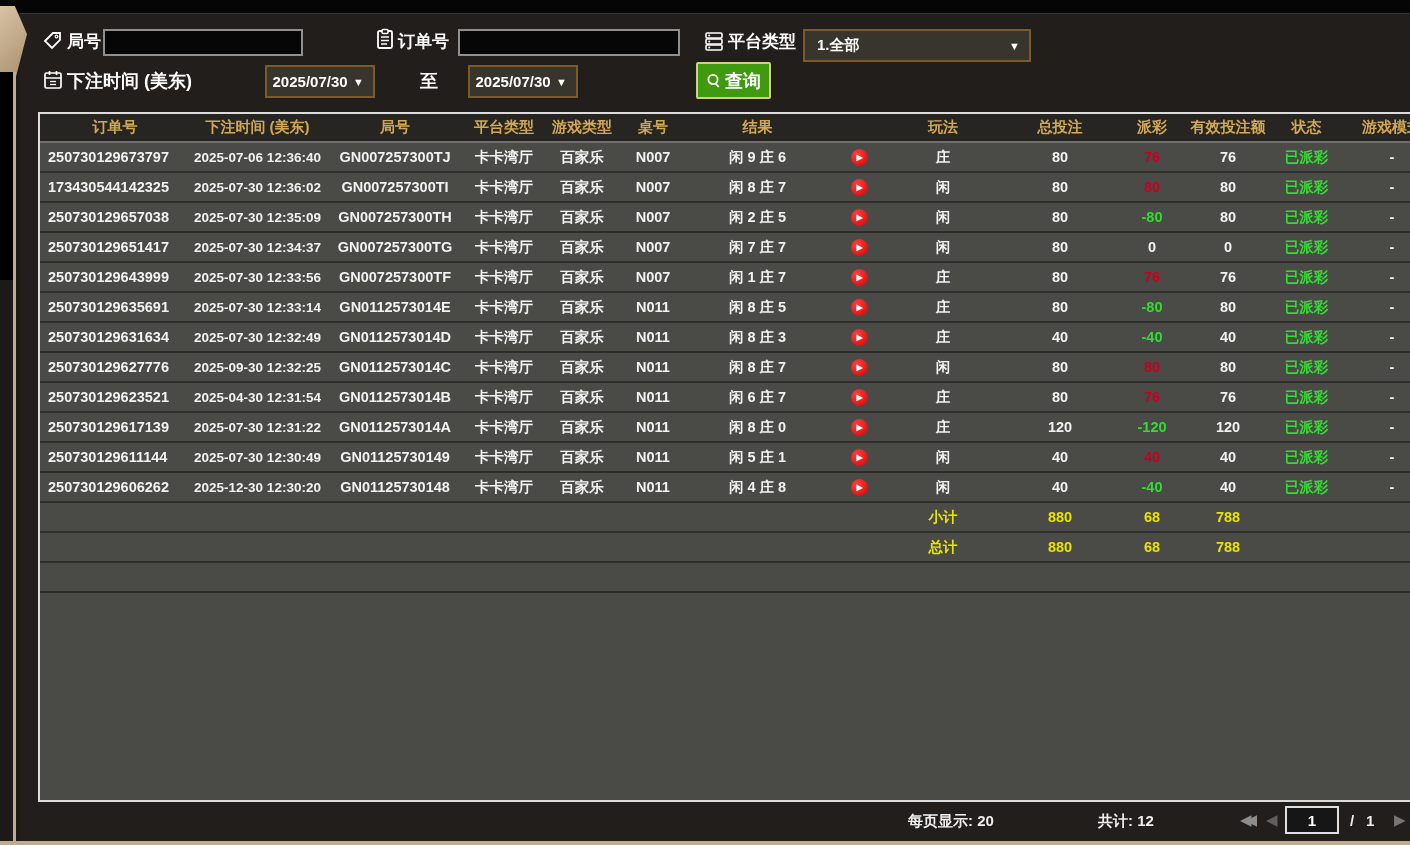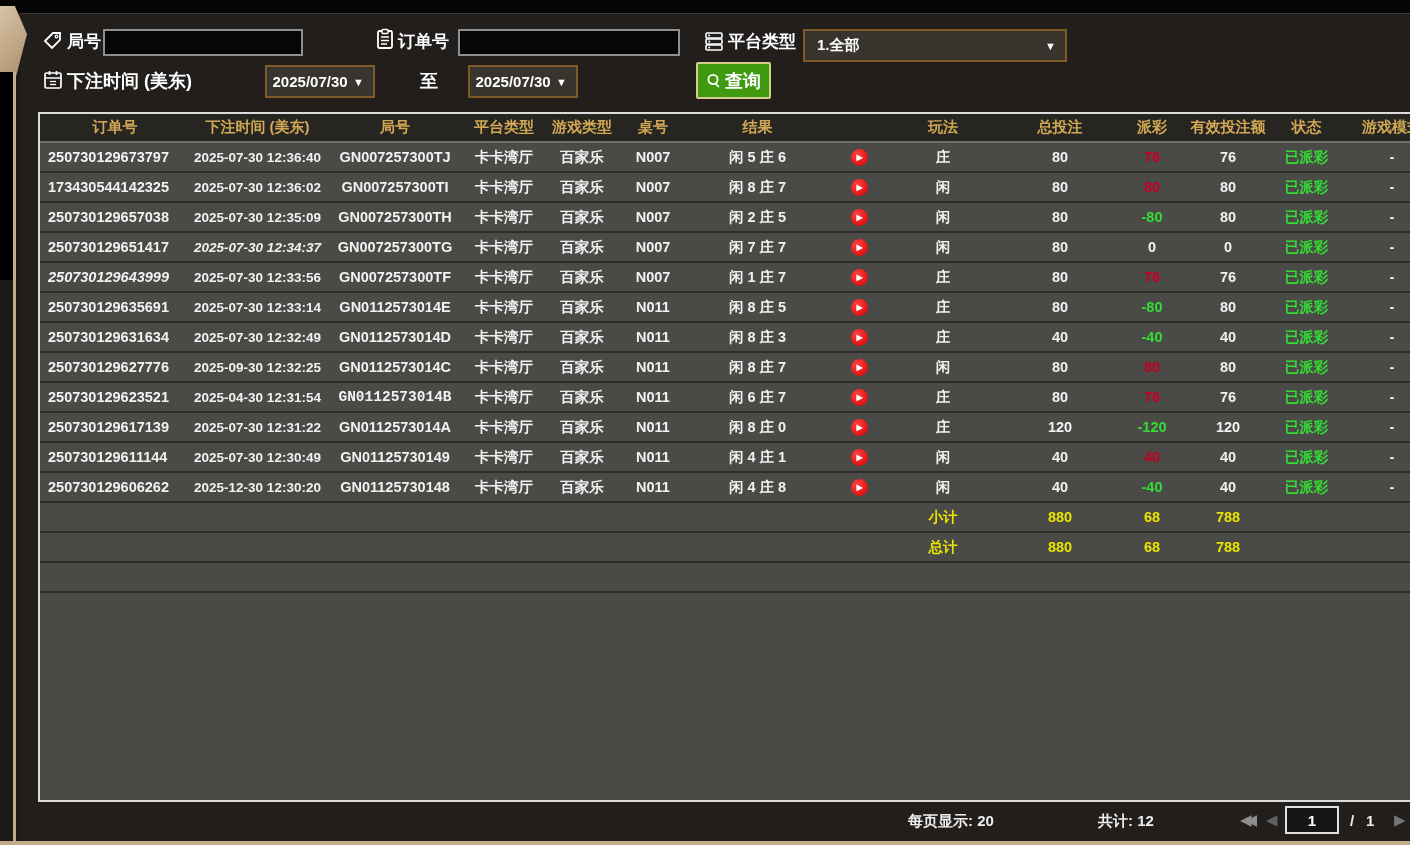--- a/index.html
+++ b/index.html
@@ -86,21 +86,21 @@
     <svg width="22" height="22" viewBox="0 0 22 22">
         <rect x="3" y="3" width="16" height="5" rx="1.2" fill="none" stroke="#fff" stroke-width="1.6"></rect>
         <rect x="3" y="9" width="16" height="5" rx="1.2" fill="none" stroke="#fff" stroke-width="1.6"></rect>
         <rect x="3" y="15" width="16" height="5" rx="1.2" fill="none" stroke="#fff" stroke-width="1.6"></rect>
         <circle cx="6.2" cy="5.5" r="1" fill="#fff"></circle>
         <circle cx="6.2" cy="11.5" r="1" fill="#fff"></circle>
         <circle cx="6.2" cy="17.5" r="1" fill="#fff"></circle>
       </svg>
   </span>
   <span class="flabel" style="left:728px; top:30px;">平台类型</span>
-  <div class="ddl" style="left:803px; top:29px; width:264px;">
+  <div class="ddl" style="left:803px; top:29px; width:228px;">
     <span class="txt left">1.全部</span>
     <span class="arr">▼</span>
   </div>
 
   <span class="ficon" style="left:42px; top:69px;">
     <svg width="22" height="22" viewBox="0 0 22 22">
         <rect x="3" y="4" width="16" height="15" rx="1.5" fill="none" stroke="#fff" stroke-width="1.7"></rect>
         <line x1="3" y1="9" x2="19" y2="9" stroke="#fff" stroke-width="1.5"></line>
         <line x1="7.5" y1="2" x2="7.5" y2="6" stroke="#fff" stroke-width="1.7"></line>
         <line x1="14.5" y1="2" x2="14.5" y2="6" stroke="#fff" stroke-width="1.7"></line>
@@ -139,26 +139,26 @@
         <div class="cell" style="width: 110px;">玩法</div>
         <div class="cell" style="width: 124px;">总投注</div>
         <div class="cell" style="width: 60px;">派彩</div>
         <div class="cell" style="width: 92px;">有效投注额</div>
         <div class="cell" style="width: 65px;">状态</div>
         <div class="cell" style="width: 106px;">游戏模式</div>
       </div>
     <div id="body-rows">
         <div class="trow">
           <div class="cell left" style="width: 150px;">250730129673797</div>
-          <div class="cell time" style="width: 135px;">2025-07-30 12:36:40</div>
+          <div class="cell time" style="width: 135px;">2025-07-06 12:36:40</div>
           <div class="cell" style="width: 140px;">GN007257300TJ</div>
           <div class="cell" style="width: 78px;">卡卡湾厅</div>
           <div class="cell" style="width: 78px;">百家乐</div>
           <div class="cell" style="width: 64px;">N007</div>
-          <div class="cell" style="width: 145px;">闲 5 庄 6</div>
+          <div class="cell" style="width: 145px;">闲 9 庄 6</div>
           <div class="cell" style="width: 58px;">
             <span class="play-btn">▶</span>
           </div>
           <div class="cell" style="width: 110px;">庄</div>
           <div class="cell" style="width: 124px;">80</div>
           <div class="cell" style="width: 60px; color: rgb(198, 0, 34);">76</div>
           <div class="cell" style="width: 92px;">76</div>
           <div class="cell" style="width: 65px; color: rgb(53, 220, 53);">已派彩</div>
           <div class="cell" style="width: 106px;">-</div>
         </div>
@@ -193,38 +193,38 @@
           </div>
           <div class="cell" style="width: 110px;">闲</div>
           <div class="cell" style="width: 124px;">80</div>
           <div class="cell" style="width: 60px; color: rgb(53, 220, 53);">-80</div>
           <div class="cell" style="width: 92px;">80</div>
           <div class="cell" style="width: 65px; color: rgb(53, 220, 53);">已派彩</div>
           <div class="cell" style="width: 106px;">-</div>
         </div>
         <div class="trow">
           <div class="cell left" style="width: 150px;">250730129651417</div>
-          <div class="cell time" style="width: 135px; font-style: italic;">2025-07-30 12:34:37</div>
+          <div class="cell time" style="width: 135px;">2025-07-30 12:34:37</div>
           <div class="cell" style="width: 140px;">GN007257300TG</div>
           <div class="cell" style="width: 78px;">卡卡湾厅</div>
           <div class="cell" style="width: 78px;">百家乐</div>
           <div class="cell" style="width: 64px;">N007</div>
           <div class="cell" style="width: 145px;">闲 7 庄 7</div>
           <div class="cell" style="width: 58px;">
             <span class="play-btn">▶</span>
           </div>
           <div class="cell" style="width: 110px;">闲</div>
           <div class="cell" style="width: 124px;">80</div>
           <div class="cell" style="width: 60px; color: rgb(242, 242, 242);">0</div>
           <div class="cell" style="width: 92px;">0</div>
           <div class="cell" style="width: 65px; color: rgb(53, 220, 53);">已派彩</div>
           <div class="cell" style="width: 106px;">-</div>
         </div>
         <div class="trow">
-          <div class="cell left" style="width: 150px; font-style: italic;">250730129643999</div>
+          <div class="cell left" style="width: 150px;">250730129643999</div>
           <div class="cell time" style="width: 135px;">2025-07-30 12:33:56</div>
           <div class="cell" style="width: 140px;">GN007257300TF</div>
           <div class="cell" style="width: 78px;">卡卡湾厅</div>
           <div class="cell" style="width: 78px;">百家乐</div>
           <div class="cell" style="width: 64px;">N007</div>
           <div class="cell" style="width: 145px;">闲 1 庄 7</div>
           <div class="cell" style="width: 58px;">
             <span class="play-btn">▶</span>
           </div>
           <div class="cell" style="width: 110px;">庄</div>
@@ -284,21 +284,21 @@
           <div class="cell" style="width: 110px;">闲</div>
           <div class="cell" style="width: 124px;">80</div>
           <div class="cell" style="width: 60px; color: rgb(198, 0, 34);">80</div>
           <div class="cell" style="width: 92px;">80</div>
           <div class="cell" style="width: 65px; color: rgb(53, 220, 53);">已派彩</div>
           <div class="cell" style="width: 106px;">-</div>
         </div>
         <div class="trow">
           <div class="cell left" style="width: 150px;">250730129623521</div>
           <div class="cell time" style="width: 135px;">2025-04-30 12:31:54</div>
-          <div class="cell" style="width: 140px; font-family: Liberation Mono, monospace;">GN0112573014B</div>
+          <div class="cell" style="width: 140px;">GN0112573014B</div>
           <div class="cell" style="width: 78px;">卡卡湾厅</div>
           <div class="cell" style="width: 78px;">百家乐</div>
           <div class="cell" style="width: 64px;">N011</div>
           <div class="cell" style="width: 145px;">闲 6 庄 7</div>
           <div class="cell" style="width: 58px;">
             <span class="play-btn">▶</span>
           </div>
           <div class="cell" style="width: 110px;">庄</div>
           <div class="cell" style="width: 124px;">80</div>
           <div class="cell" style="width: 60px; color: rgb(198, 0, 34);">76</div>
@@ -324,21 +324,21 @@
           <div class="cell" style="width: 65px; color: rgb(53, 220, 53);">已派彩</div>
           <div class="cell" style="width: 106px;">-</div>
         </div>
         <div class="trow">
           <div class="cell left" style="width: 150px; text-align: center;">250730129611144</div>
           <div class="cell time" style="width: 135px;">2025-07-30 12:30:49</div>
           <div class="cell" style="width: 140px;">GN01125730149</div>
           <div class="cell" style="width: 78px;">卡卡湾厅</div>
           <div class="cell" style="width: 78px;">百家乐</div>
           <div class="cell" style="width: 64px;">N011</div>
-          <div class="cell" style="width: 145px;">闲 4 庄 1</div>
+          <div class="cell" style="width: 145px;">闲 5 庄 1</div>
           <div class="cell" style="width: 58px;">
             <span class="play-btn">▶</span>
           </div>
           <div class="cell" style="width: 110px;">闲</div>
           <div class="cell" style="width: 124px;">40</div>
           <div class="cell" style="width: 60px; color: rgb(198, 0, 34);">40</div>
           <div class="cell" style="width: 92px;">40</div>
           <div class="cell" style="width: 65px; color: rgb(53, 220, 53);">已派彩</div>
           <div class="cell" style="width: 106px;">-</div>
         </div>

